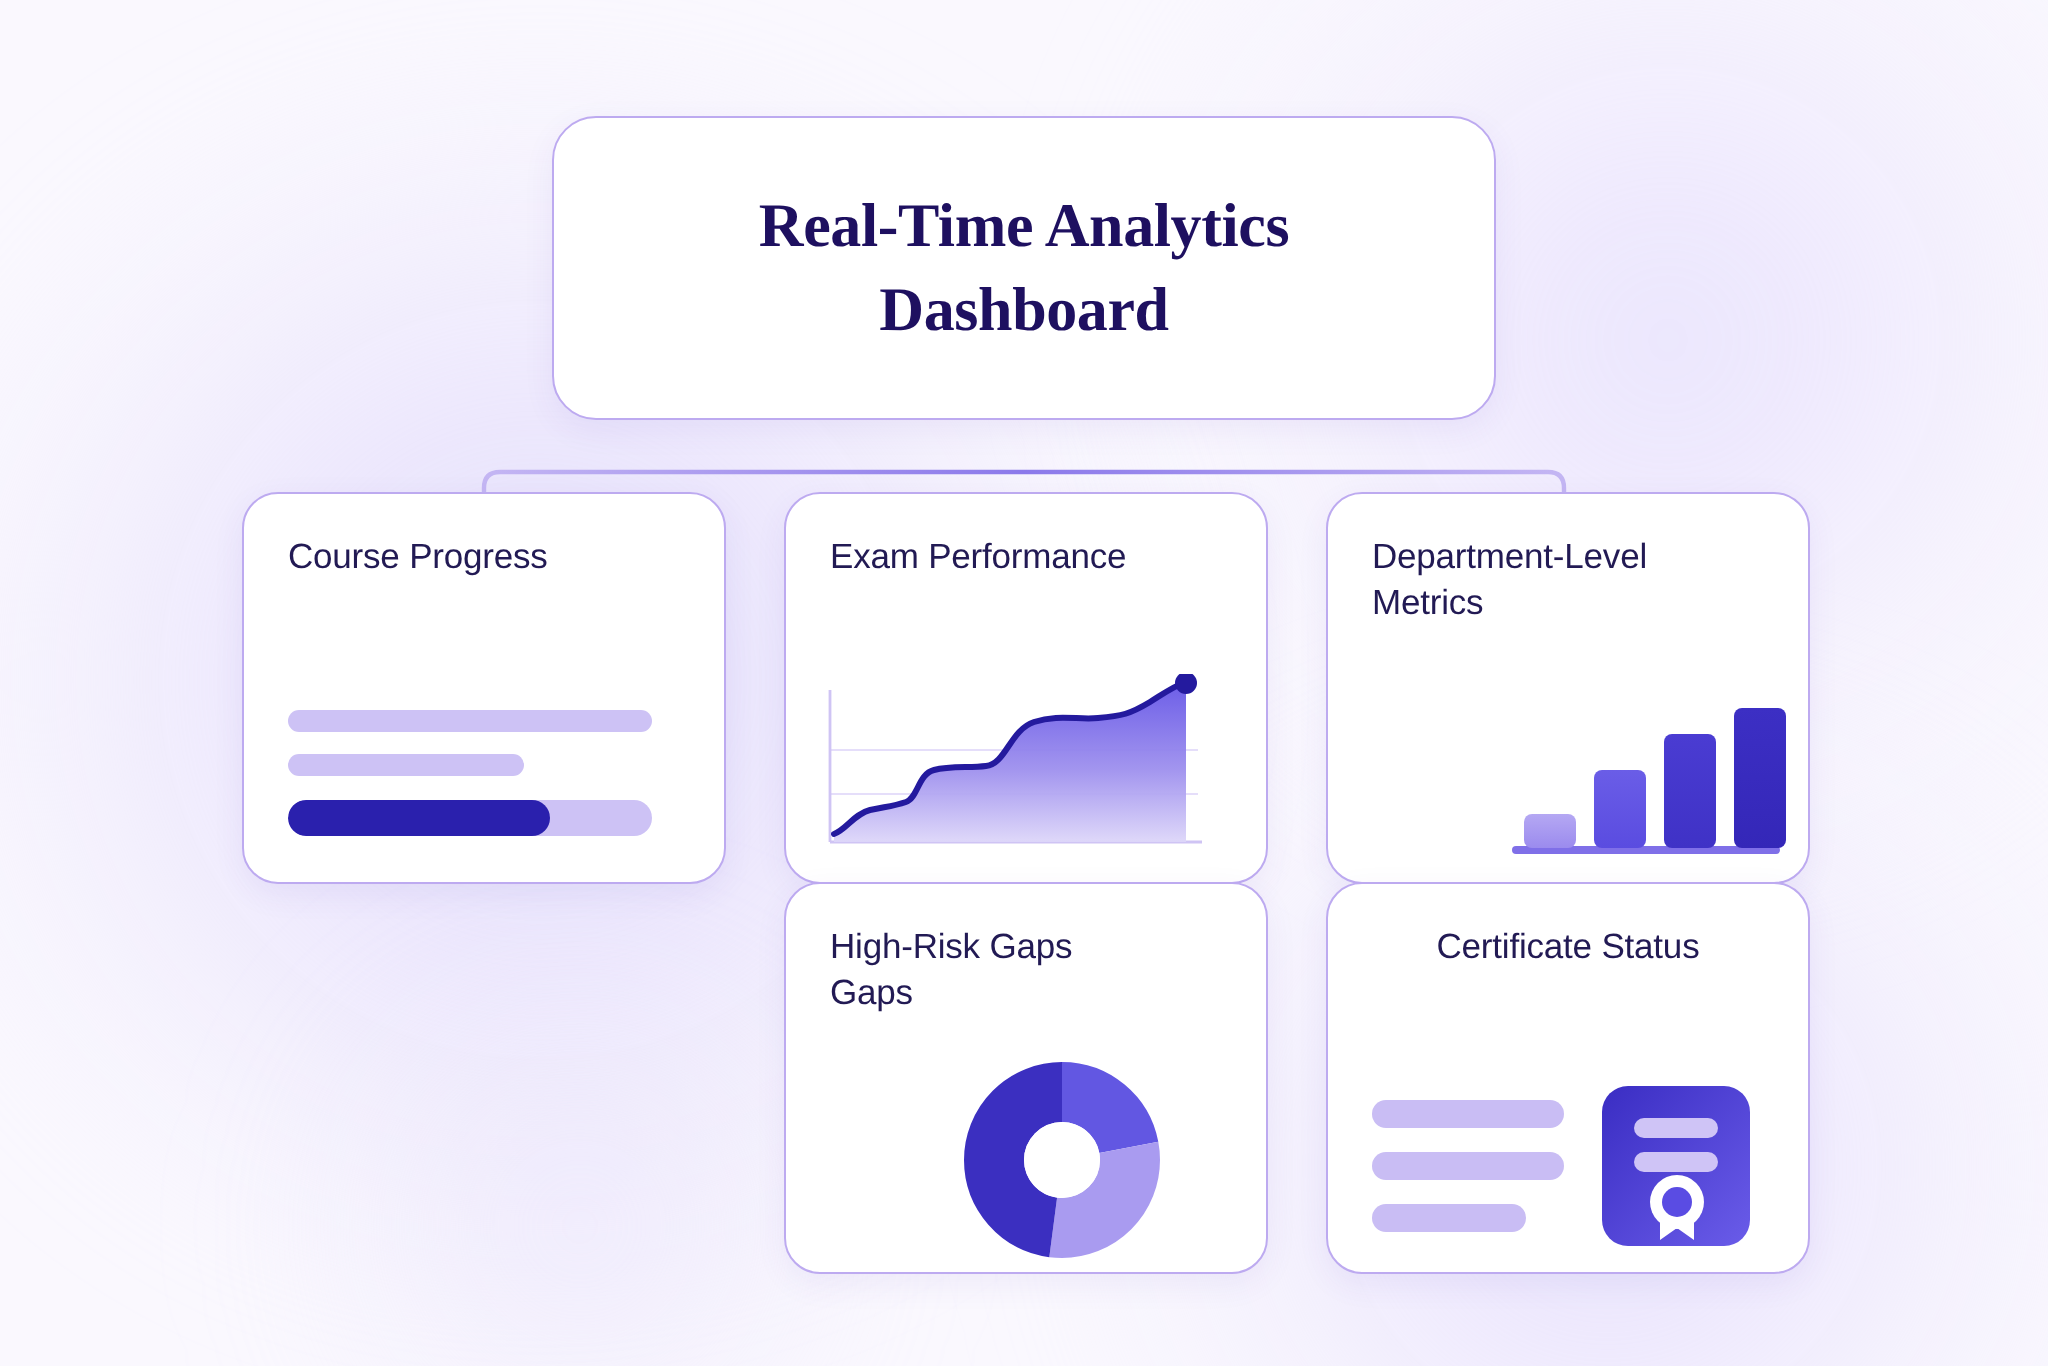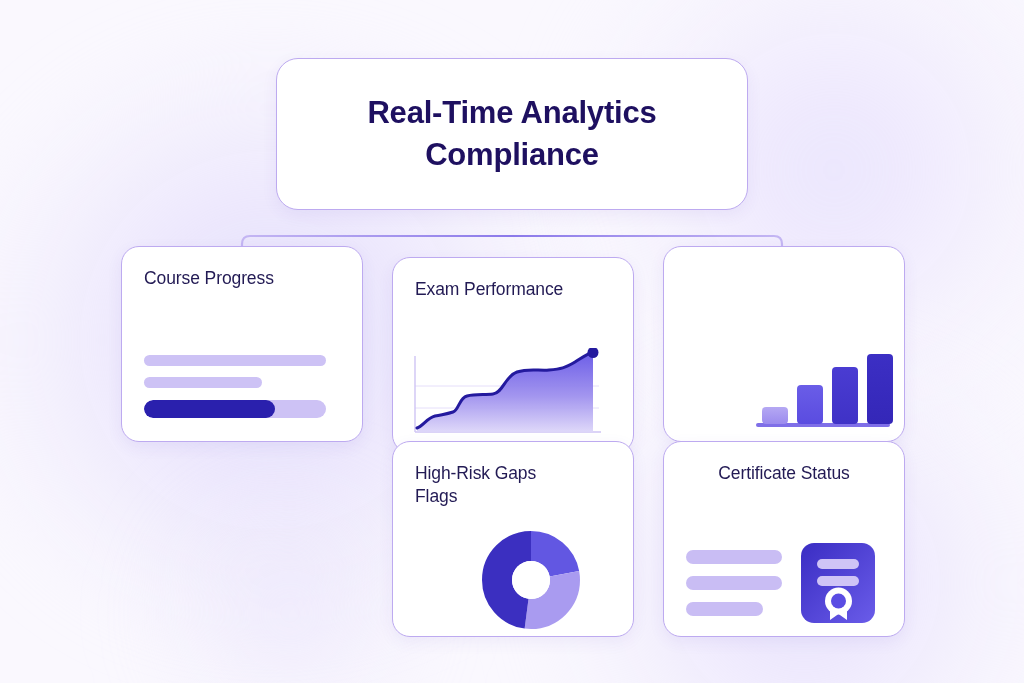--- a/index.html
+++ b/index.html
@@ -76,20 +76,21 @@
 
   .title-card {
     left: 276px; top: 58px;
     width: 472px; height: 152px;
     border-radius: 22px;
     display: flex;
     align-items: center;
     justify-content: center;
     text-align: center;
     padding: 0 28px;
+    font-family: Liberation Serif, serif;
   }
   .title-card .title-text {
     font-size: 31px;
     font-weight: bold;
     color: #1e1060;
     line-height: 1.36;
     letter-spacing: -0.2px;
   }
 
   .node-card {
@@ -100,21 +101,21 @@
   .node-card .node-title {
     font-size: 17.5px;
     color: #221a54;
     line-height: 1.32;
     font-weight: 400;
     letter-spacing: -0.1px;
   }
 
   
   #card-course     { left: 121px; top: 246px; }
-  #card-exam       { left: 392px; top: 246px; margin-top: 11px; }
+  #card-exam       { left: 392px; top: 246px; }
   #card-department { left: 663px; top: 246px; }
   #card-compliance { left: 121px; top: 441px; }
   #card-highrisk   { left: 392px; top: 441px; }
   #card-certificate{ left: 663px; top: 441px; text-align: center; }
 
   .node-body {
     position: absolute;
     left: 0; right: 0; bottom: 0;
     height: 104px;
   }
@@ -179,21 +180,21 @@
     <path d="M512,418 L512,441"></path>
     <path d="M782,418 L782,441"></path>
   </g>
 </svg>
 
 <div class="stage">
 
   <div class="card title-card">
     <div class="title-text">
       <span>Real-Time Analytics</span><br>
-      <span>Compliance</span>
+      <span>Dashboard</span>
     </div>
   </div>
 
   <div class="card node-card" id="card-course">
     <div class="node-title">Course Progress</div>
     <div class="node-body">
       <div class="bar pale" style="left:22px; top:18px; width:182px;"></div>
       <div class="bar pale" style="left:22px; top:40px; width:118px;"></div>
       <div class="track" style="left:22px; top:63px; width:182px;">
         <div class="fill" style="width:72%;"></div>
@@ -239,20 +240,24 @@
                  C136,20 146,23 156,22
                  C168,21 172,20 182,14
                  C190,9 194,6 200,4" fill="none" stroke="#241a9e" stroke-width="3" stroke-linecap="round" stroke-linejoin="round"></path>
 
         <circle cx="200" cy="4.5" r="5.5" fill="#241a9e"></circle>
       </svg>
     </div>
   </div>
 
   <div class="card node-card" id="card-department">
+    <div class="node-title">
+      <span>Department-Level</span><br>
+      <span>Metrics</span>
+    </div>
     <div class="node-body">
       <svg class="icon-svg" width="242" height="104" viewBox="0 0 242 104" xmlns="http://www.w3.org/2000/svg" style="position:absolute; right:0; bottom:0;">
         <defs>
           <linearGradient id="barG1" x1="0" y1="0" x2="0" y2="1">
             <stop offset="0%" stop-color="#b5a8f3"></stop>
               <stop offset="100%" stop-color="#9b8bee"></stop>
           </linearGradient>
           <linearGradient id="barG2" x1="0" y1="0" x2="0" y2="1">
             <stop offset="0%" stop-color="#6a5de7"></stop>
               <stop offset="100%" stop-color="#5a4ce0"></stop>
@@ -274,21 +279,21 @@
         <rect x="170" y="30" width="26" height="57" rx="4" fill="url(#barG3)"></rect>
         <rect x="205" y="17" width="26" height="70" rx="4" fill="url(#barG4)"></rect>
       </svg>
     </div>
   </div>
 
 
   <div class="card node-card" id="card-highrisk">
     <div class="node-title">
       <span>High-Risk Gaps</span><br>
-      <span>Flags</span>
+      <span>Gaps</span>
     </div>
     <div class="node-body">
       <svg class="icon-svg" width="104" height="104" viewBox="0 0 104 104" xmlns="http://www.w3.org/2000/svg" style="position:absolute; left:86px; top:-4px;">
 
         <g transform="rotate(-90 52 52)">
 
           <circle cx="52" cy="52" r="34" fill="none" stroke="#6257e2" stroke-width="30" stroke-dasharray="47.0 166.6" stroke-dashoffset="0"></circle>
 
           <circle cx="52" cy="52" r="34" fill="none" stroke="#a99bf0" stroke-width="30" stroke-dasharray="64.1 149.5" stroke-dashoffset="-47.0"></circle>
 

